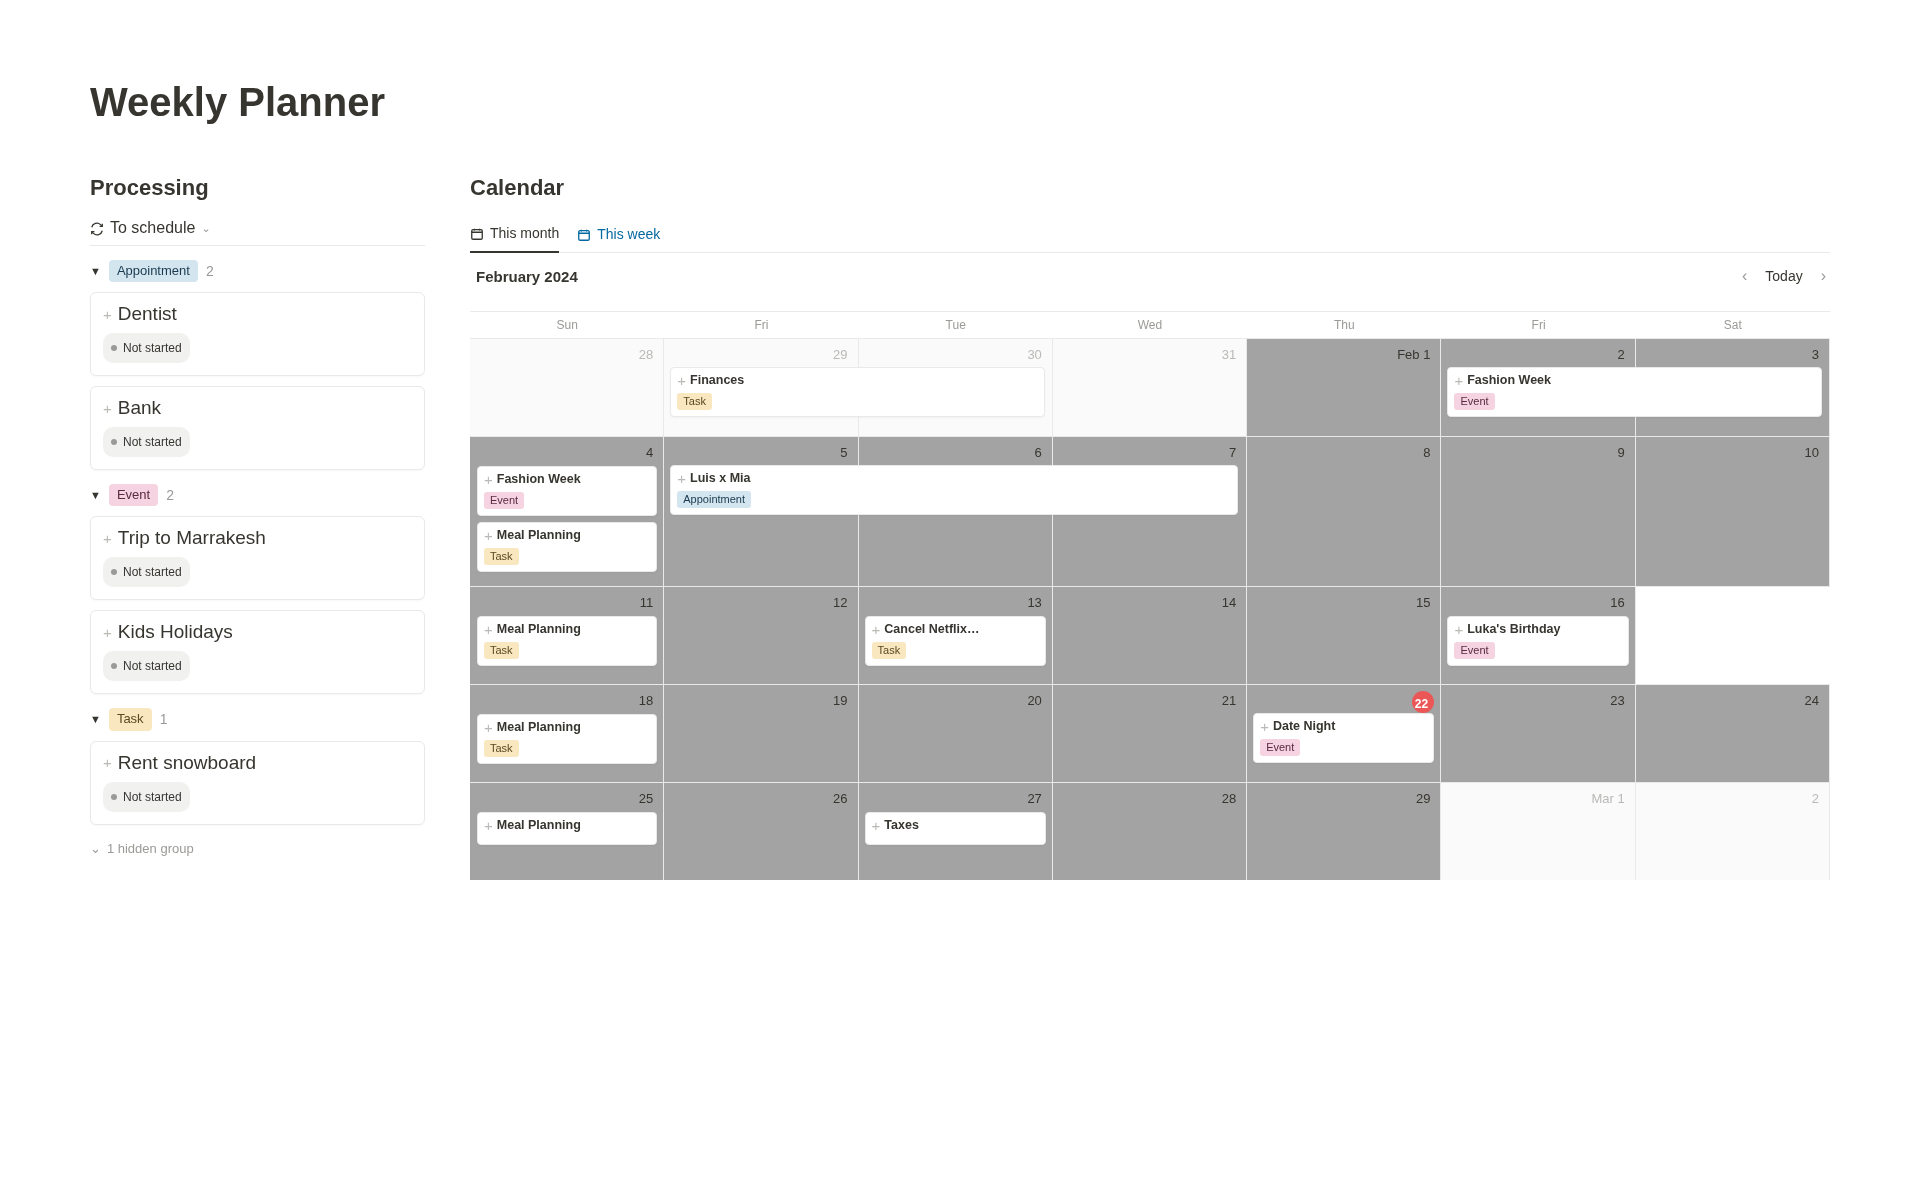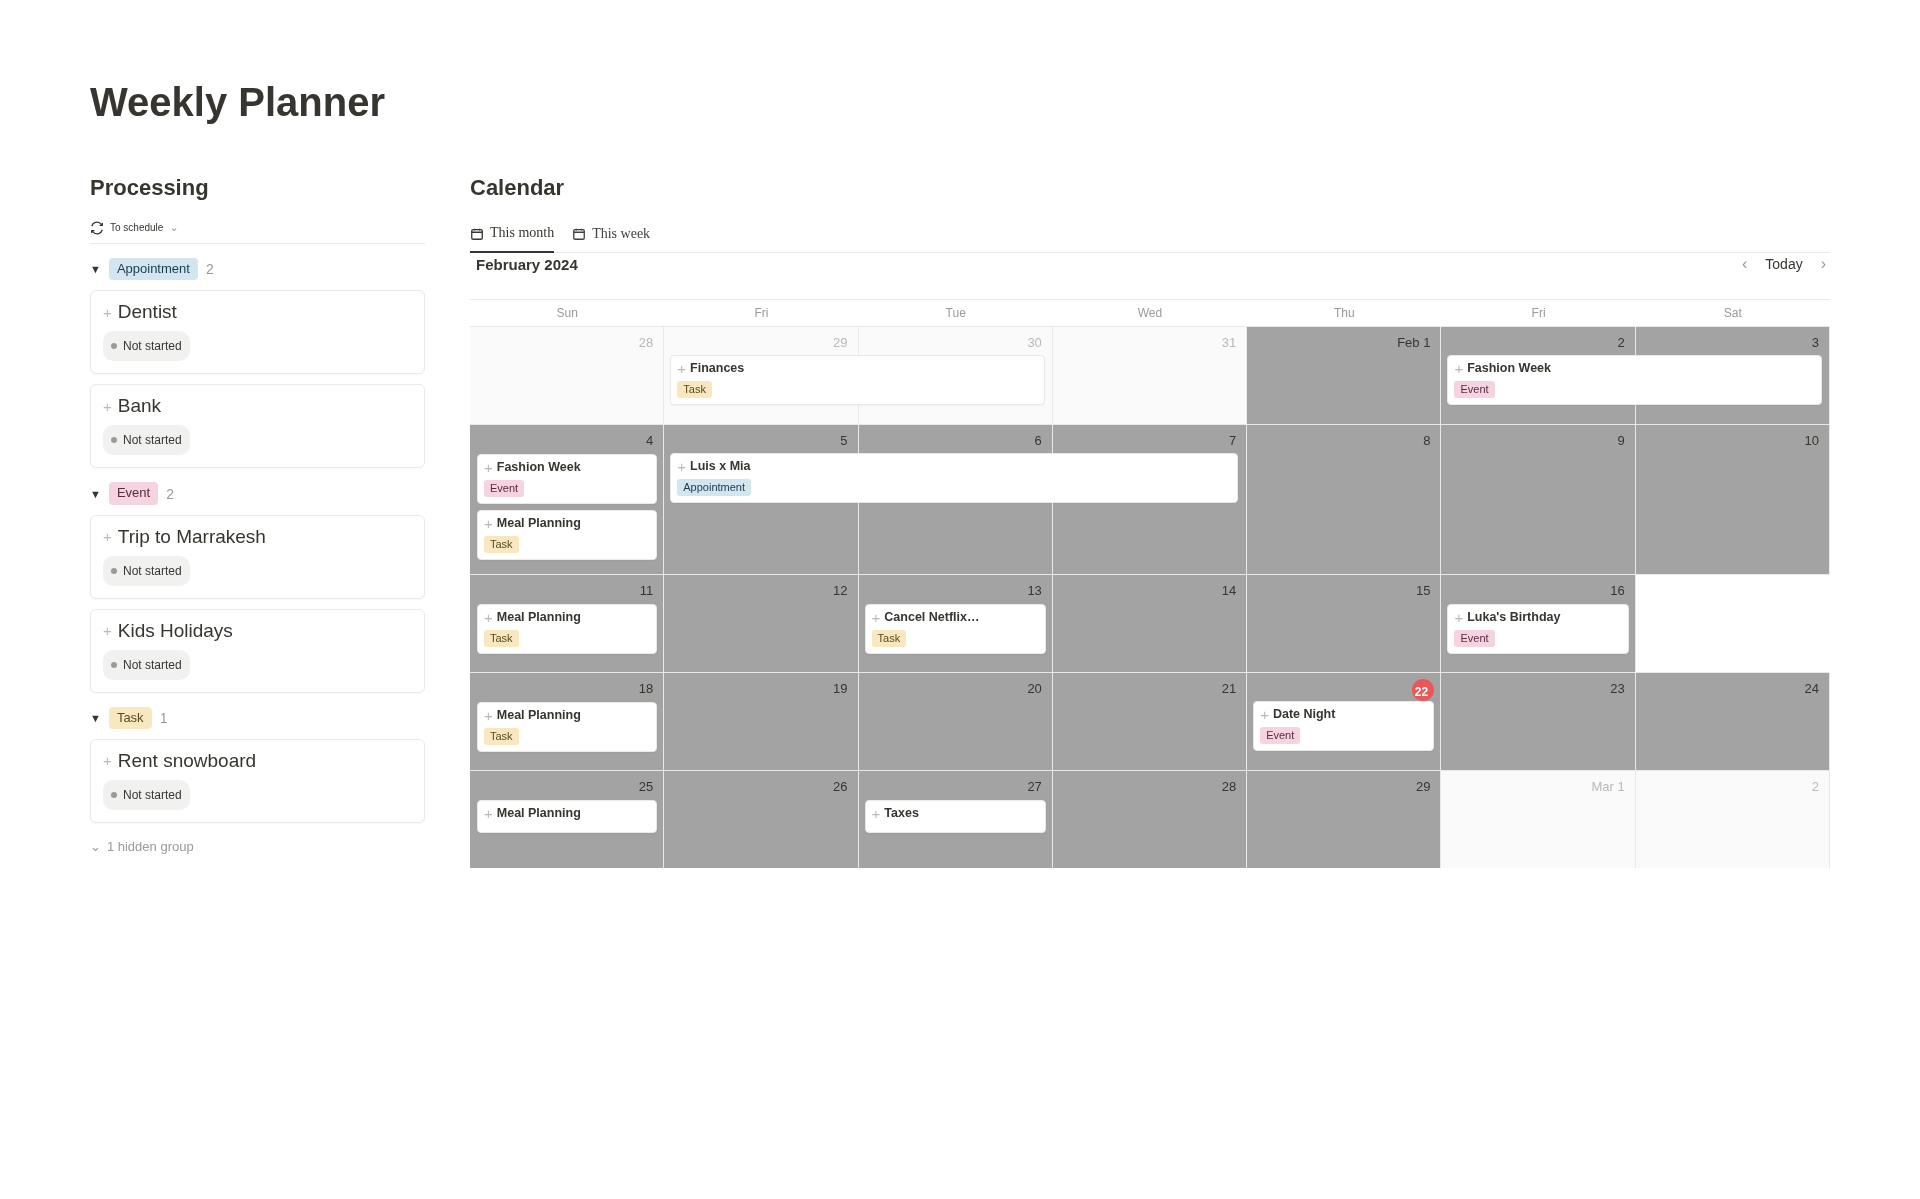--- a/index.html
+++ b/index.html
@@ -29,21 +29,21 @@
 
 .view-tab-row {
   display: flex;
   align-items: center;
   gap: 6px;
   padding-bottom: 8px;
   border-bottom: 1px solid #e9e9e7;
   margin-bottom: 14px;
 }
 .view-tab-row .icon { color: #37352f; }
-.view-tab-label { font-weight: 500; font-size: 10px; }
+.view-tab-label { font-weight: 500; font-size: 16px; }
 .group-header {
   display: flex;
   align-items: center;
   gap: 8px;
   margin: 14px 0 10px 0;
 }
 .caret { font-size: 11px; color: #37352f; cursor: pointer; }
 .pill {
   display: inline-block;
   font-size: 13px;
@@ -94,28 +94,27 @@
   display: flex; align-items: center; gap: 6px;
   color: #9b9a97; font-size: 13px;
   margin-top: 16px;
 }
 
 .cal-tabs {
   display: flex;
   align-items: center;
   gap: 18px;
   border-bottom: 1px solid #e9e9e7;
-  margin-bottom: 0;
-  font-family: Liberation Serif, serif;
+  margin-bottom: 12px;
 }
 .cal-tab {
   display: flex; align-items: center; gap: 6px;
   padding: 6px 0 10px 0;
   font-size: 14px;
-  color: #404040;
+  color: #0369a1;
   cursor: pointer;
 }
 .cal-tab.active {
   color: #37352f;
   font-weight: 500;
   border-bottom: 2px solid #37352f;
   margin-bottom: -1px;
 }
 .cal-tab .tab-ic { font-size: 14px; }
 .cal-header-row {

